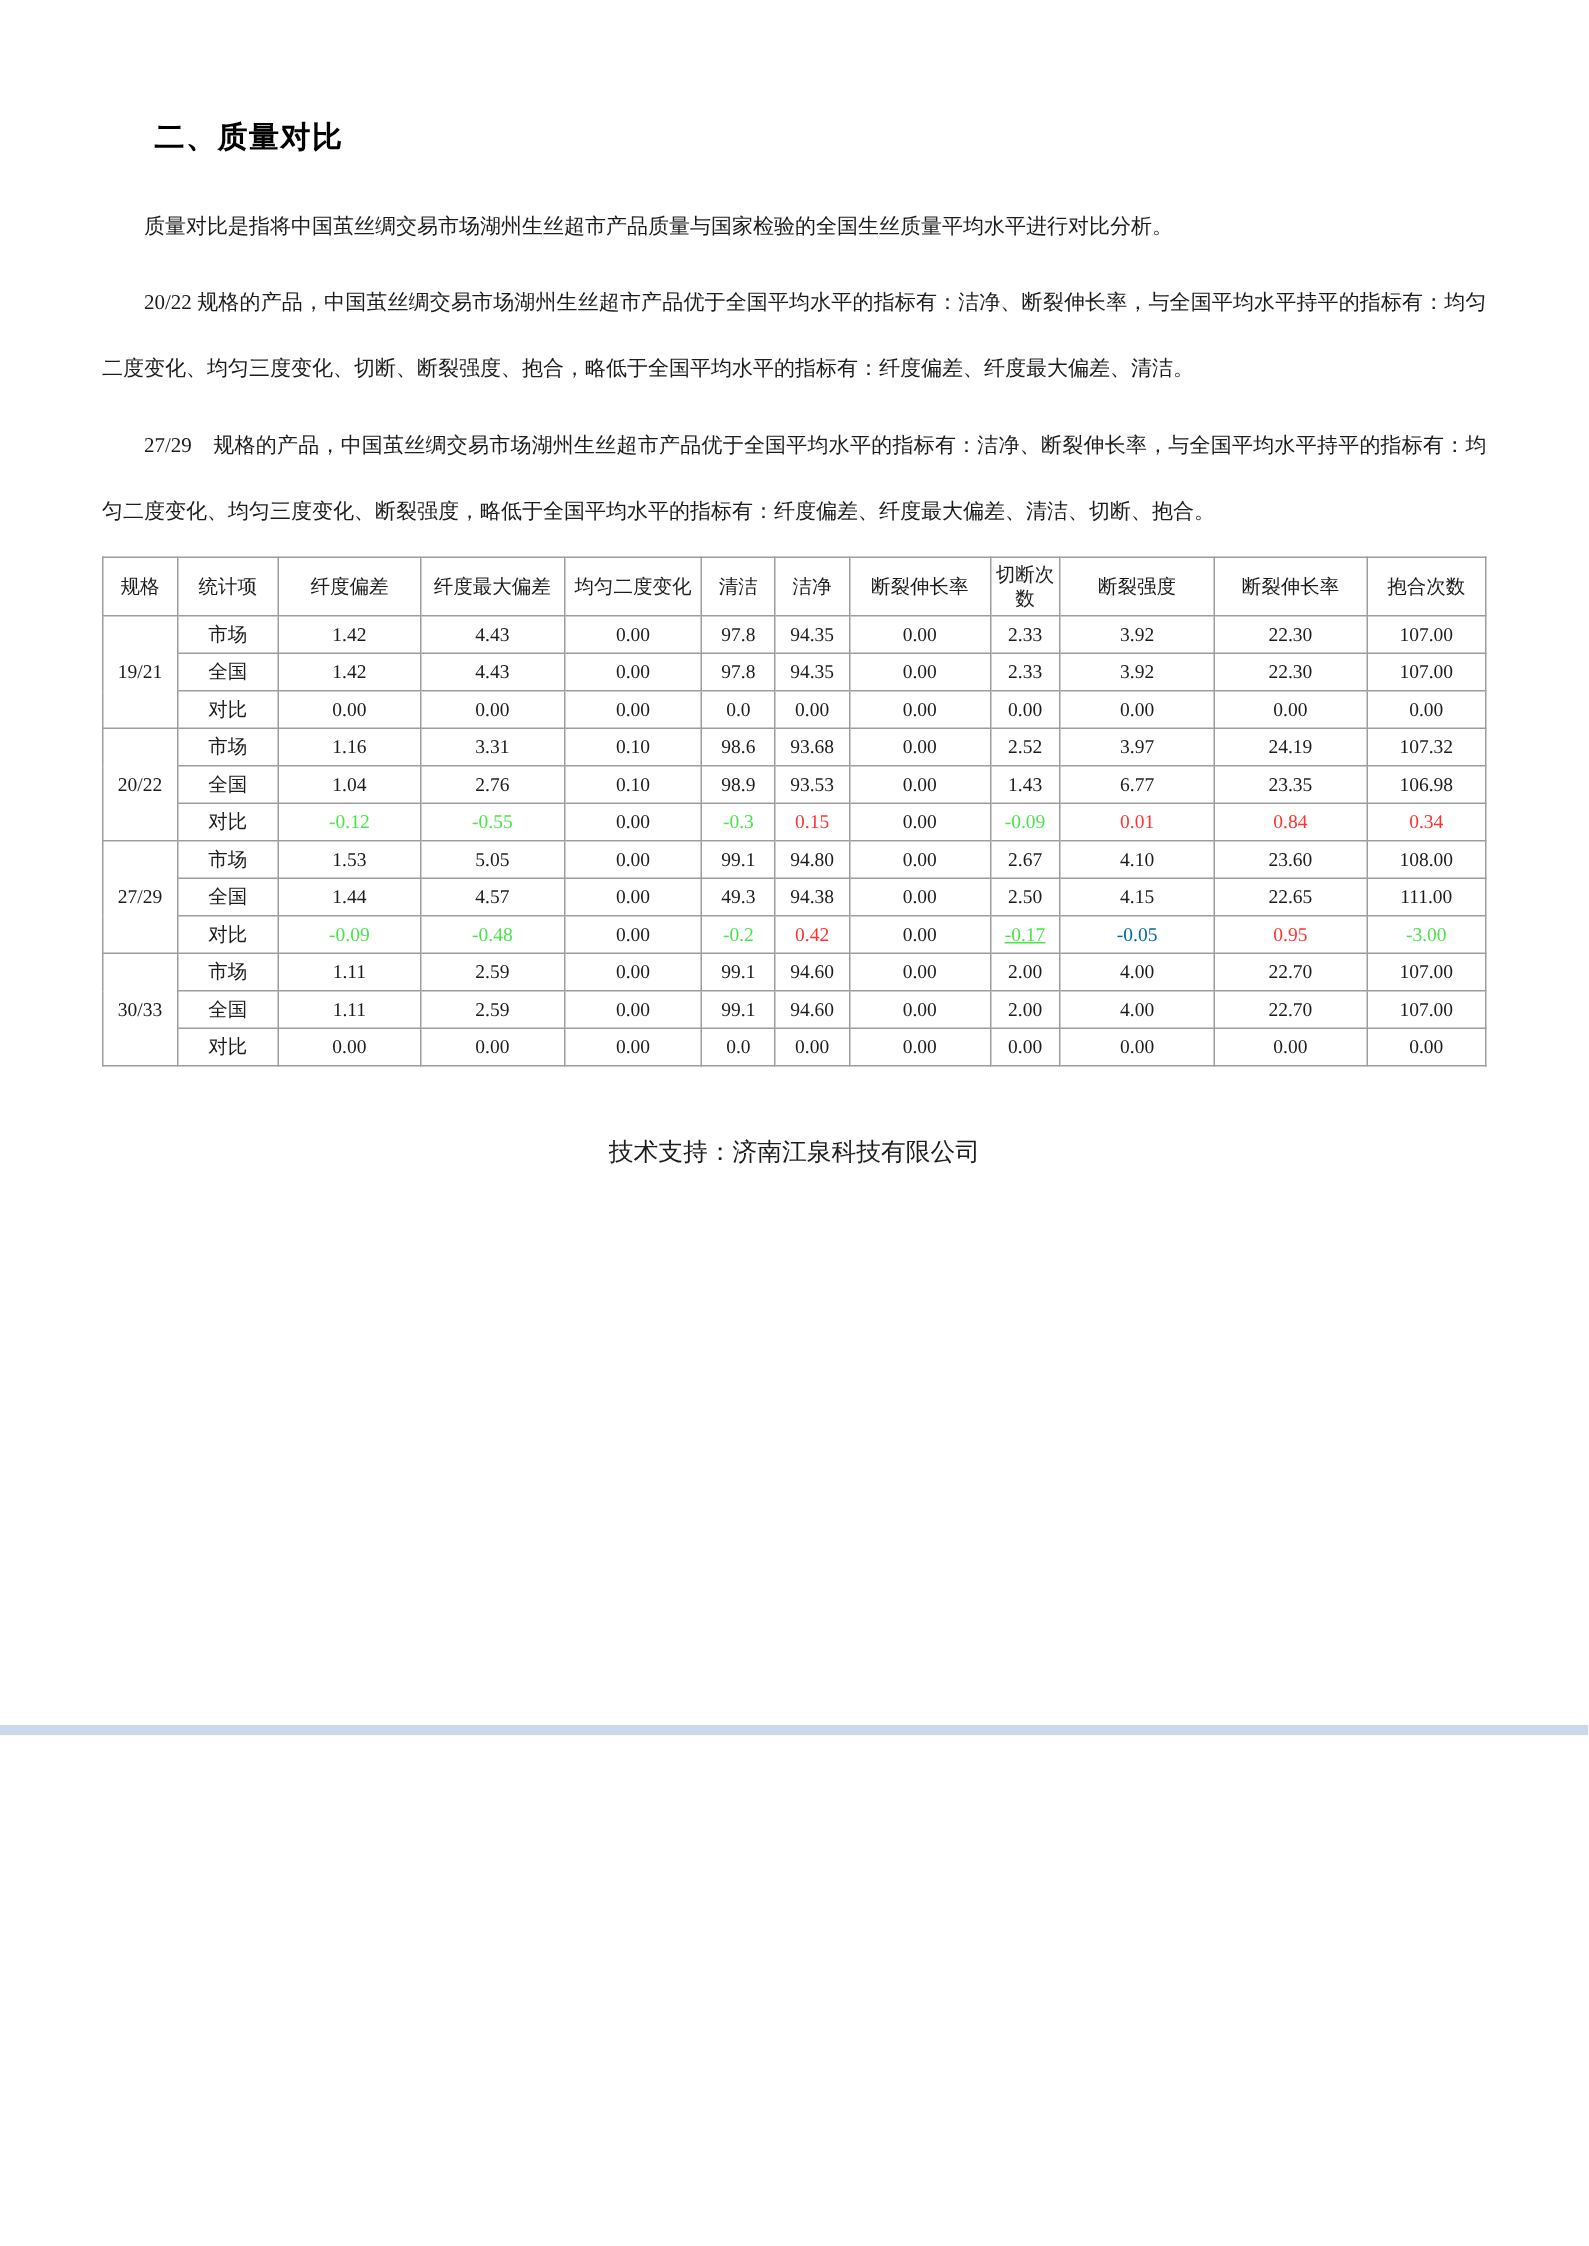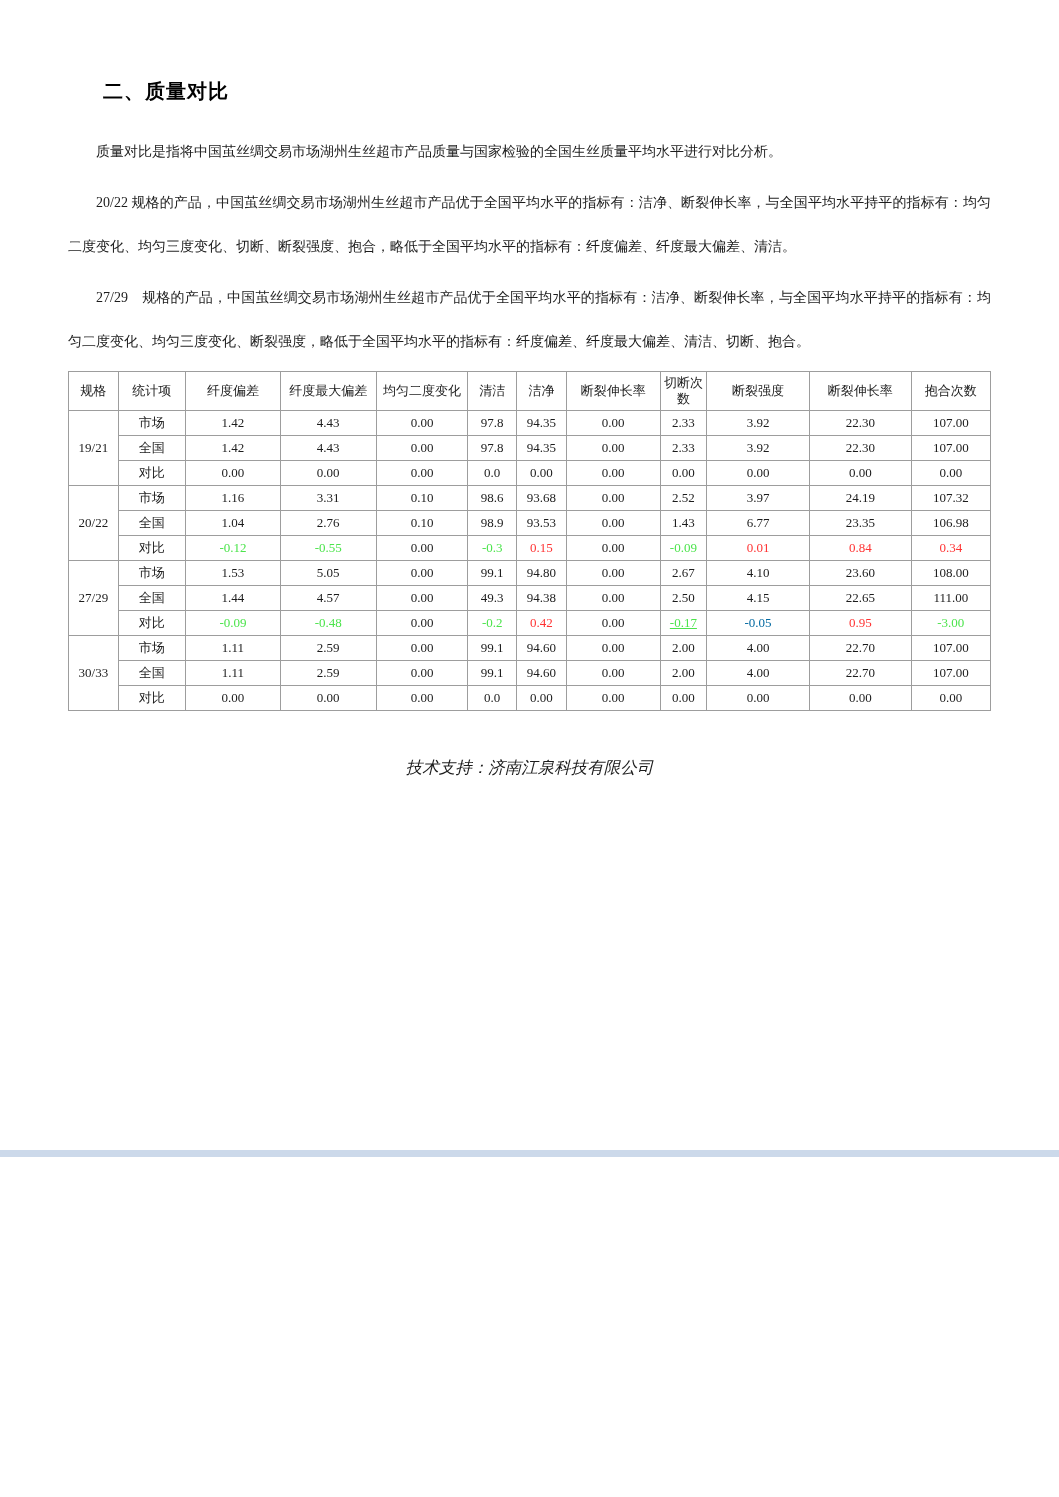--- a/index.html
+++ b/index.html
@@ -41,21 +41,20 @@
     font-weight:normal;
     color:#1c1c1c;
     overflow:hidden;
     white-space:nowrap;
   }
   table.quality th{white-space:normal;line-height:16px;height:38px;}
   .support{
     margin-top:46px;
     text-align:center;
     font-size:16.5px;
-    font-style:italic;
   }
   .page-number{
     position:absolute;
     top:1388px;left:0;width:100%;
     font-size:13.5px;
     font-weight:bold;
     letter-spacing:2px;
   }
   .bottom-strip{
     position:absolute;left:0;bottom:0;width:100%;height:7px;

